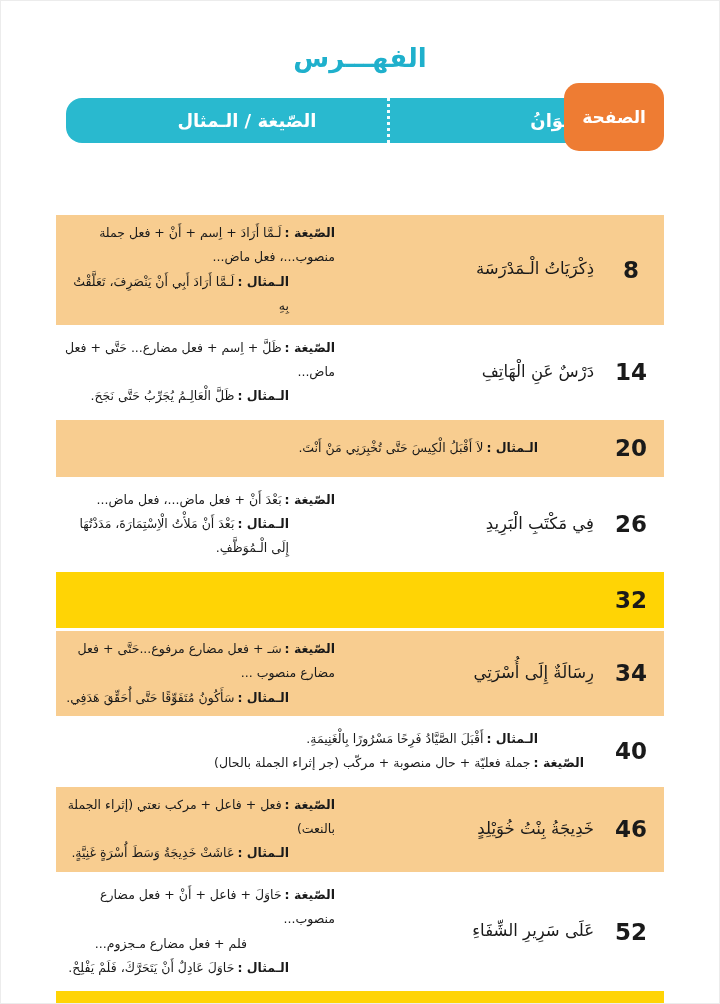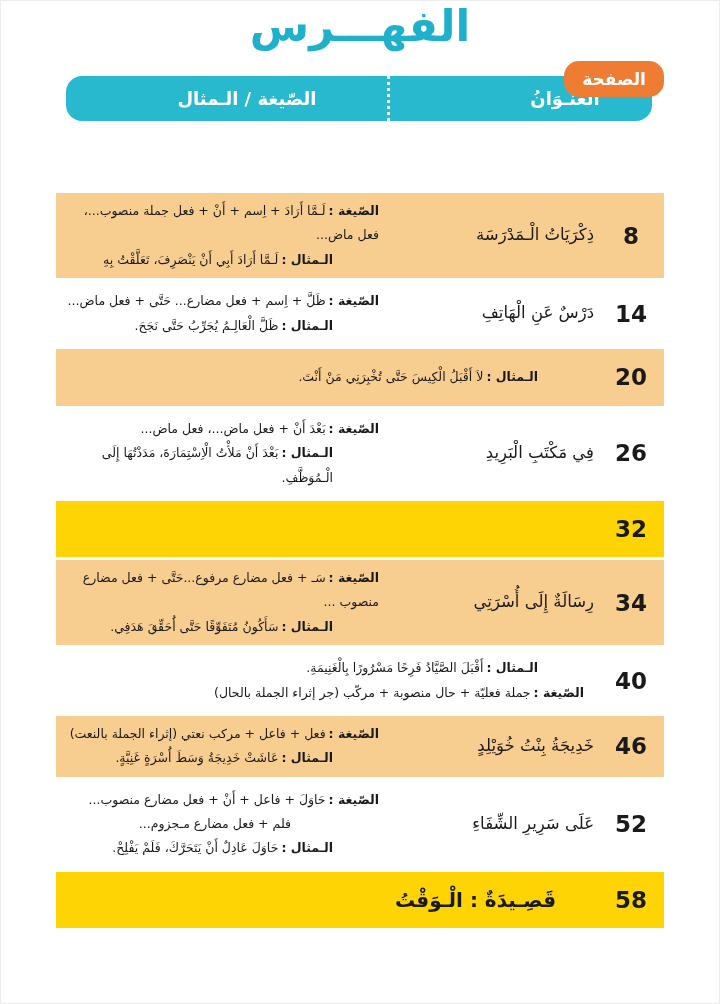--- a/index.html
+++ b/index.html
@@ -11,22 +11,23 @@
   body{
     width:720px; height:1004px;
     font-family:"DejaVu Sans", sans-serif;
     color:var(--ink);
     border:1px solid #ececec;
     overflow:hidden;
     position:relative;
   }
   
   .page-title{
+    margin-top:42px;
     text-align:center;
-    font-size:43px;
+    font-size:26px;
     font-weight:bold;
     color:var(--title-teal);
     letter-spacing:0;
   }
   
   .header-bar{
     position:relative;
     margin:10px 55px 0 55px;
     height:62px;
   }
@@ -52,21 +53,21 @@
   }
   .form-col{
     flex:1;
     display:flex; align-items:center; justify-content:center;
     height:100%;
     margin-left:41px;
   }
   .page-tab{
     position:absolute;
     top:0; right:0;
-    width:100px; height:36px;
+    width:100px; height:68px;
     background:var(--orange);
     border-radius:15px;
     color:#fff;
     font-weight:bold;
     font-size:17px;
     display:flex; align-items:center; justify-content:center;
     z-index:2;
   }
   
   .rows{ margin:70px 55px 0 55px; }
@@ -86,20 +87,21 @@
     text-align:center;
     font-size:23px;
     font-weight:bold;
   }
   .cell-title{
     width:205px;
     flex:0 0 205px;
     font-size:16.5px;
     padding-right:4px;
     line-height:1.5;
+    margin-left:44px;
   }
   .row.yellow .cell-title{
     font-size:20px;
     font-weight:bold;
     padding-right:42px;
   }
   .cell-form{
     flex:1;
     font-size:12.5px;
     line-height:1.95;

